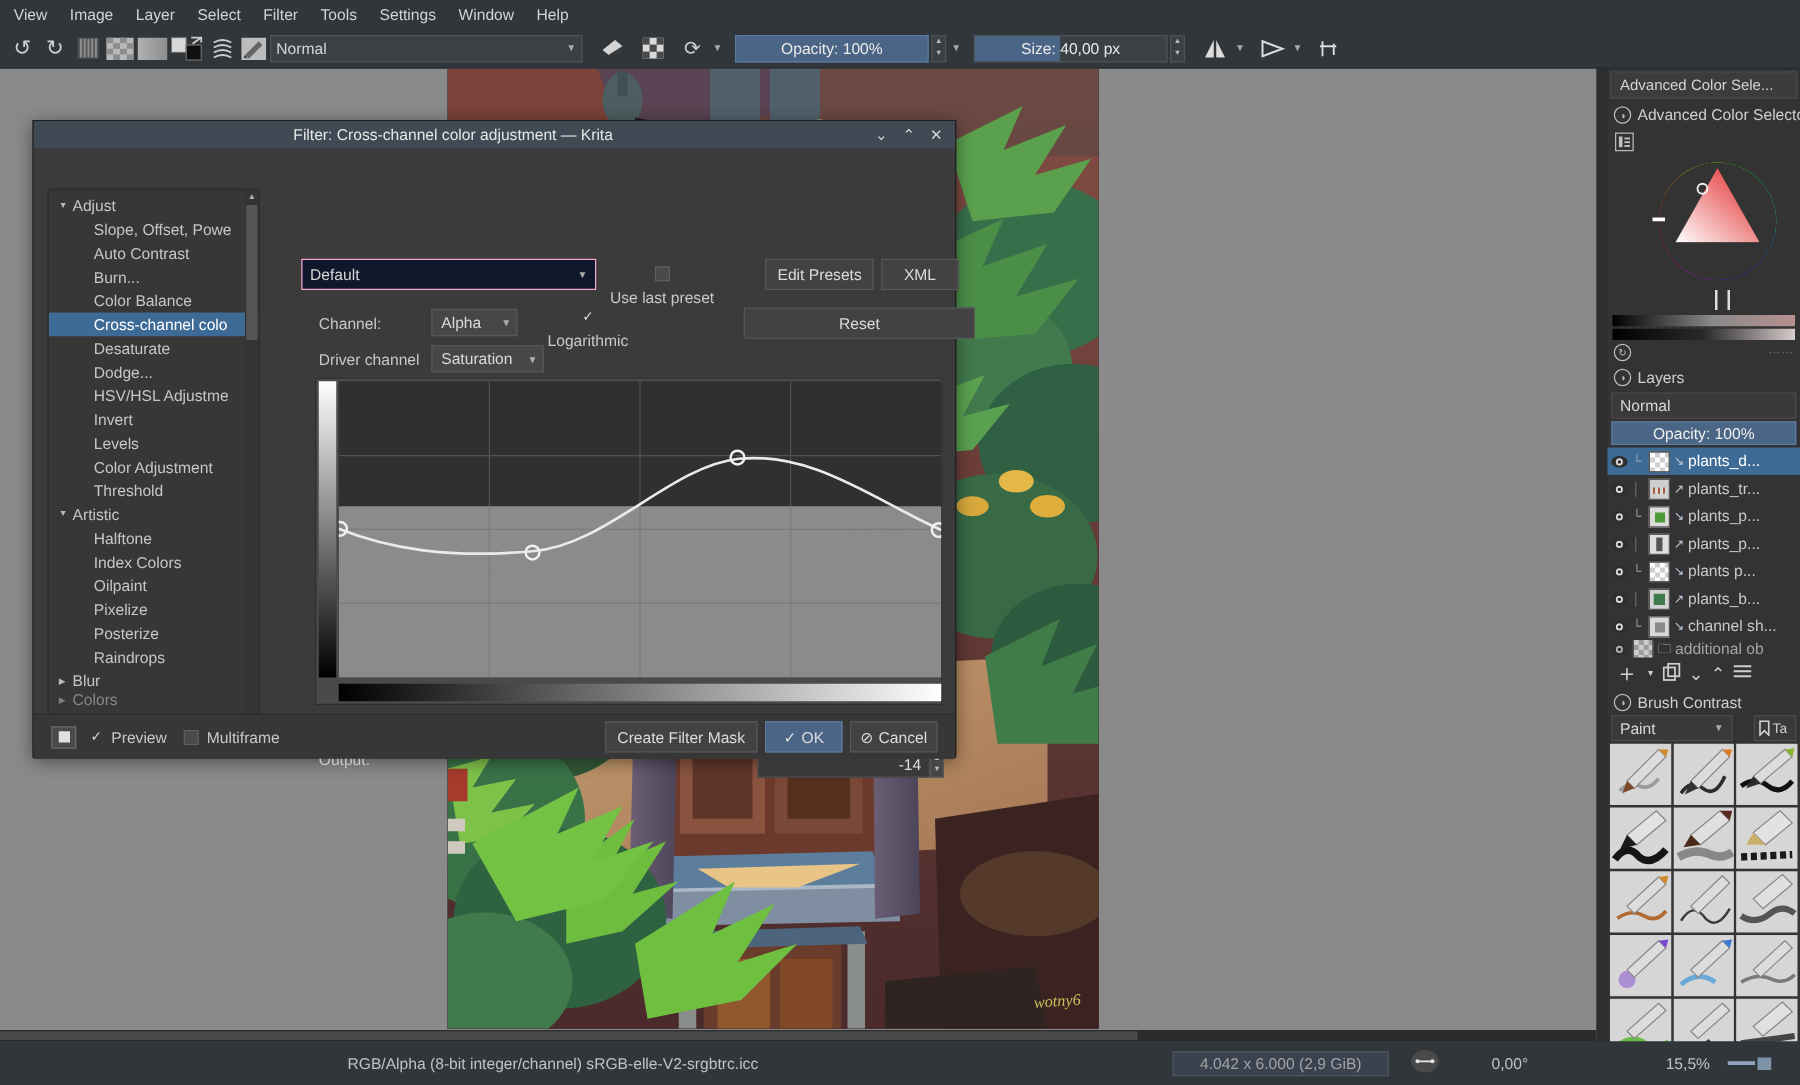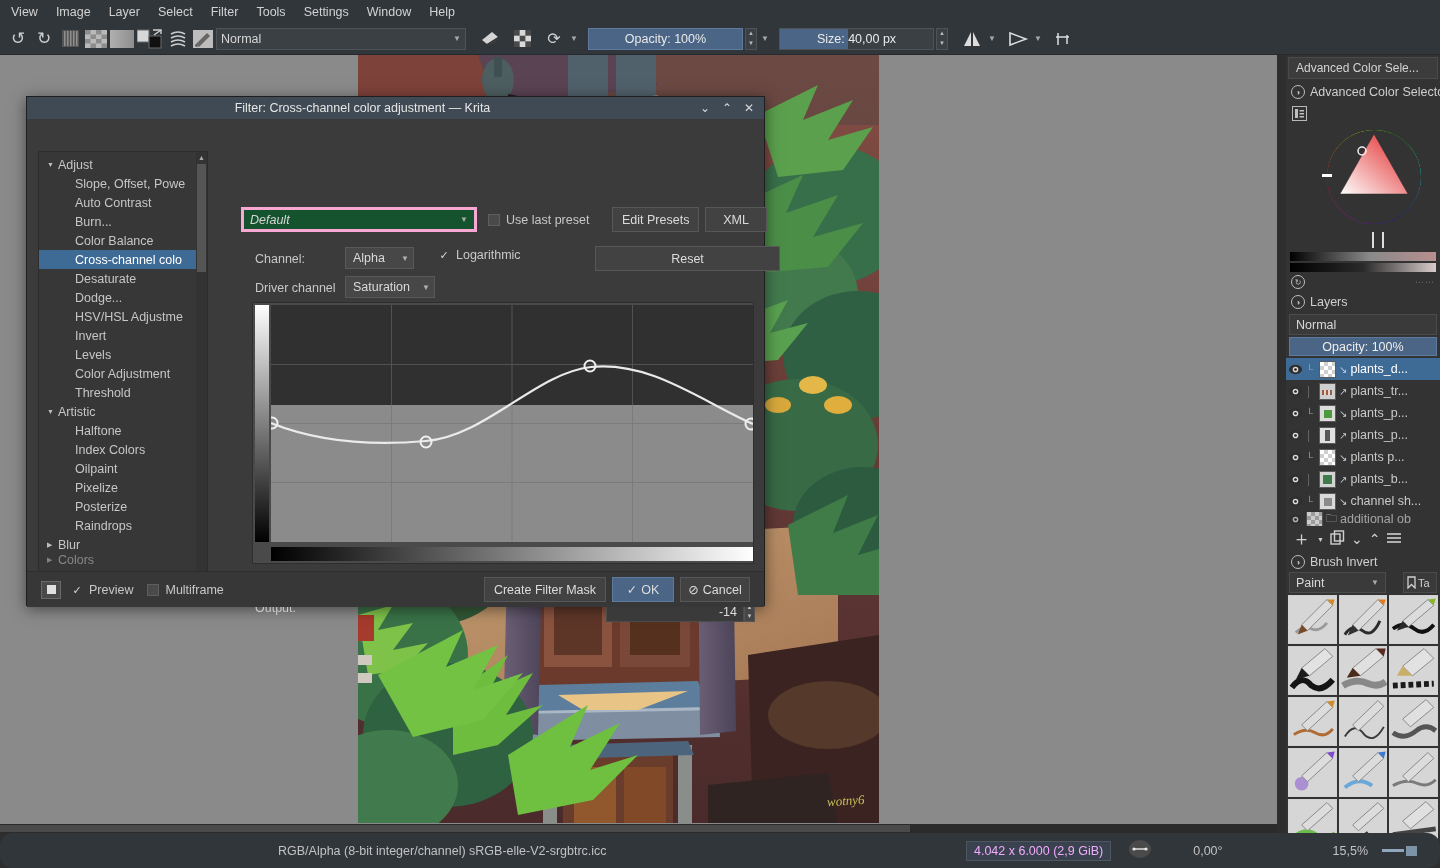--- a/index.html
+++ b/index.html
@@ -51,23 +51,23 @@
   .fl-scroll .ar{position:absolute;left:1px;width:9px;height:9px;color:#aaa;font-size:7px;text-align:center;line-height:9px;}
   .fl-items{padding:3px 0 0 0;}
   .fl-row{height:19px;display:flex;align-items:center;color:#c6c6c6;font-size:12.5px;white-space:nowrap;overflow:hidden;padding-left:8px;}
   .fl-row .tw{width:11px;font-size:7px;color:#bdbdbd;flex:0 0 auto;}
   .fl-row.child{padding-left:36px;}
   .fl-row.sel{background:#3e6a96;color:#fff;}
   .fl-hbar{position:absolute;left:1px;bottom:1px;width:156px;height:10px;background:#333;}
   .fl-hbar .th{position:absolute;left:10px;top:1px;width:88px;height:8px;background:#555;}
 
   
-  .presetcombo{position:absolute;left:214px;top:88px;width:236px;height:25px;background:#14532d;border:3px solid #f9a8d4;display:flex;align-items:center;padding:0 6px;color:#d6d6d6;font-style:italic;}
+  .presetcombo{position:absolute;left:214px;top:88px;width:236px;height:25px;background:#0f172a;border:1px solid #f9a8d4;display:flex;align-items:center;padding:0 6px;color:#d6d6d6;}
   .presetcombo .arrow{margin-left:auto;font-size:8px;color:#aaa;}
-  .chkrow{display:flex;align-items:center;gap:6px;}
+  .chkrow{display:flex;align-items:center;gap:6px;flex-direction:column;}
   .chkbox{width:12px;height:12px;background:#4a4a4a;border:1px solid #5e5e5e;display:inline-block;}
   .chkbox.on{background:transparent;border:none;color:#d8d8d8;font-size:11px;text-align:center;line-height:12px;}
   .btn{background:#424242;border:1px solid #575757;color:#dcdcdc;height:25px;display:flex;align-items:center;justify-content:center;padding:0 9px;font-size:12.5px;white-space:nowrap;}
   .combo{background:#474747;border:1px solid #585858;height:22px;display:flex;align-items:center;padding:0 4px 0 7px;color:#dadada;font-size:12.5px;}
   .combo .arrow{margin-left:auto;padding-left:10px;font-size:8px;color:#b0b0b0;}
   .lbl{color:#c8c8c8;font-size:12.5px;}
 
   
   .curvewrap{position:absolute;left:225px;top:183px;width:502px;height:262px;background:#4a4a4a;border:1px solid #2e2e2e;}
   .vgrad{position:absolute;left:2px;top:2px;width:14px;height:237px;background:linear-gradient(to top,#000,#fff);}
@@ -93,22 +93,22 @@
   .layer-row.sel{background:#3e6a96;color:#fff;}
   .eye{width:15px;height:15px;flex:0 0 auto;}
   .lthumb{width:17px;height:17px;flex:0 0 auto;border:1px solid #5a5a5a;}
   .lbtns{height:26px;display:flex;align-items:center;gap:6px;padding-left:6px;color:#d0d0d0;font-size:15px;}
   .bp-combo{height:21px;background:#3a3a3a;border:1px solid #4b4b4b;display:flex;align-items:center;padding:0 6px;color:#d8d8d8;flex:1;}
   .brushgrid{display:grid;grid-template-columns:repeat(3,1fr);gap:2px;padding:0 2px;}
   .bcell{height:49px;background:#cfcfcf;position:relative;overflow:hidden;}
   .searchbox{height:20px;background:#3a3a3a;border:1px solid #4b4b4b;display:flex;align-items:center;padding:0 6px;color:#9a9a9a;flex:1;}
 
   
-  .statusbar{position:absolute;left:0;bottom:0;width:1440px;height:35px;background:#31363b;display:flex;align-items:center;color:#c2c2c2;font-size:12.5px;border-radius:13px;}
-  .dimbox{background:#3a4250;border:1px solid #4e5662;padding:2px 7px;color:#f0abfc;}
+  .statusbar{position:absolute;left:0;bottom:0;width:1440px;height:35px;background:#31363b;display:flex;align-items:center;color:#c2c2c2;font-size:12.5px;}
+  .dimbox{background:#3a4250;border:1px solid #4e5662;padding:2px 21px;color:#a3a3a3;}
   .zoomslider{width:44px;height:11px;position:relative;}
 </style>
 </head>
 <body>
 
 <div id="app">
 
   <div class="menubar">
     <div class="menuitem">View</div>
     <div class="menuitem">Image</div>
@@ -960,21 +960,21 @@
         <svg width="16" height="14" stroke="#d0d0d0" stroke-width="1.6">
             <line x1="1" y1="3" x2="15" y2="3"></line>
             <line x1="1" y1="7" x2="15" y2="7"></line>
             <line x1="1" y1="11" x2="15" y2="11"></line>
           </svg>
       </span>
     </div>
 
     <div class="dock-hdr">
       <span class="dock-ico">◑</span>
-      <span>Brush Invert</span>
+      <span>Brush Contrast</span>
     </div>
 
     <div style="display:flex;gap:17px;padding:0 3px">
       <div class="bp-combo">
         <span>Paint</span>
         <span style="margin-left:auto;font-size:8px;color:#aaa">▼</span>
       </div>
       <div style="width:34px;height:21px;background:#3a3a3a;border:1px solid #4b4b4b;display:flex;align-items:center;gap:2px;padding-left:3px;overflow:hidden">
         <svg width="9" height="13" fill="none" stroke="#d0d0d0" stroke-width="1.3">
             <path d="M1 1 L8 1 L8 12 L4.5 8.5 L1 12 Z"></path>

